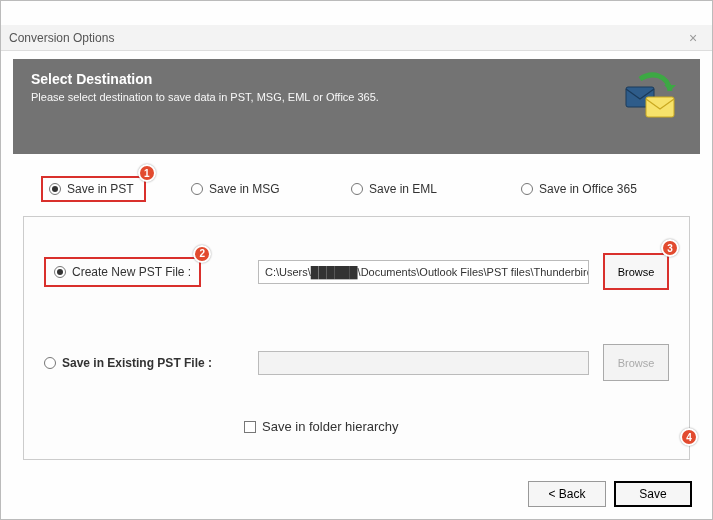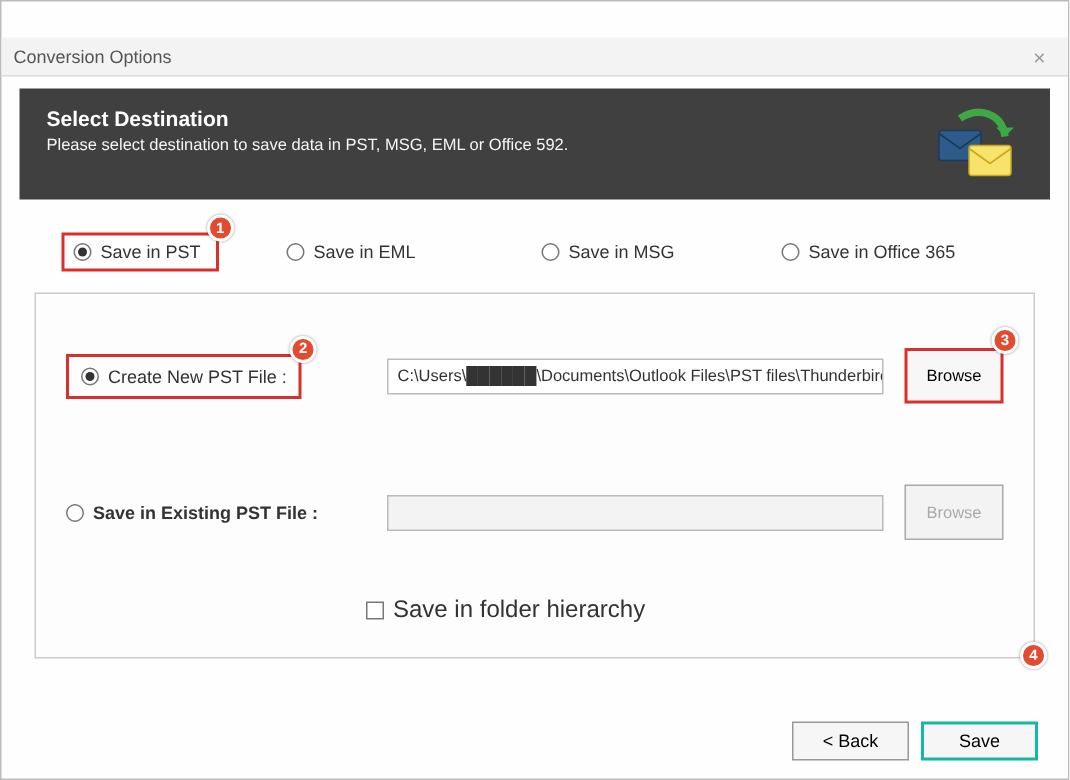--- a/index.html
+++ b/index.html
@@ -1,87 +1,87 @@
 <!DOCTYPE html>
 <html><head>
 <meta charset="utf-8">
 <style>
   * { box-sizing: border-box; font-family: "Segoe UI", Tahoma, sans-serif; }
   body { margin: 0; background: #fff; width: 713px; height: 520px; overflow: hidden; }
   .window { width: 713px; height: 520px; border: 1px solid #bbb; position: relative; background: #fefefe; }
   .titlebar { height: 26px; background: #f3f3f3; border-bottom: 1px solid #ddd; display: flex; align-items: center; padding: 0 8px; font-size: 12px; color: #555; margin-top: 24px; }
   .titlebar .title { flex: 1; }
   .titlebar .close { width: 22px; text-align: center; color: #999; cursor: pointer; font-size: 14px; }
-  .banner { margin: 8px 12px 12px 12px; background: #404040; color: #fff; height: 74px; padding: 12px 18px; position: relative; }
+  .banner { margin: 8px 12px 12px 12px; background: #737373; color: #fff; height: 95px; padding: 12px 18px; position: relative; }
   .banner .heading { font-size: 14px; font-weight: 600; margin-bottom: 4px; }
   .banner .sub { font-size: 11px; opacity: 0.95; }
   .banner-icon { position: absolute; right: 20px; top: 10px; width: 58px; height: 54px; }
   .radio-row { display: flex; align-items: center; padding: 10px 40px 14px 40px; gap: 0; }
   .radio-row .opt { display: inline-flex; align-items: center; font-size: 12px; color: #333; }
   .opt-1 { width: 150px; }
   .opt-2 { width: 160px; }
   .opt-3 { width: 170px; }
   .opt-4 { }
   .radio { width: 12px; height: 12px; border: 1px solid #777; border-radius: 50%; display: inline-flex; align-items: center; justify-content: center; margin-right: 6px; background: #fff; }
   .radio.checked::after { content: ""; width: 6px; height: 6px; background: #333; border-radius: 50%; }
   .highlight-box { border: 2px solid #d9302c; padding: 4px 10px 4px 6px; display: inline-flex; align-items: center; position: relative; }
   .callout { position: absolute; width: 18px; height: 18px; border-radius: 50%; background: #e24b2f; border: 2px solid #fff; box-shadow: 0 0 2px rgba(0,0,0,0.4); color: #fff; font-size: 10px; font-weight: bold; display: flex; align-items: center; justify-content: center; }
   .panel { margin: 0 22px; border: 1px solid #ccc; height: 244px; background: #fdfdfd; position: relative; padding-top: 30px; }
   .row { display: flex; align-items: center; padding: 6px 20px; }
   .row-label { width: 170px; display: flex; align-items: center; font-size: 12px; color: #333; }
   .txt { flex: 1; height: 24px; border: 1px solid #bbb; background: #fff; font-size: 11px; padding: 0 6px; line-height: 22px; color: #333; overflow: hidden; white-space: nowrap; }
   .txt.disabled { background: #f3f3f3; color: #aaa; }
   .btn-sm { width: 66px; height: 37px; border: 1px solid #aaa; background: #f7f7f7; font-size: 11px; margin-left: 14px; display: flex; align-items: center; justify-content: center; cursor: pointer; }
   .btn-sm.disabled { color: #aaa; background: #f3f3f3; cursor: default; }
-  .checkbox-row { display: flex; align-items: center; justify-content: flex-start; padding-left: 220px; margin-top: 32px; font-size: 16px; color: #333; }
+  .checkbox-row { display: flex; align-items: center; justify-content: flex-start; padding-left: 220px; margin-top: 32px; font-size: 13px; color: #333; }
   .cb { width: 12px; height: 12px; border: 1px solid #777; margin-right: 6px; background: #fff; }
   .footer { position: absolute; bottom: 12px; right: 20px; display: flex; gap: 8px; }
   .btn { width: 78px; height: 26px; border: 1px solid #999; background: #f6f6f6; font-size: 12px; display: flex; align-items: center; justify-content: center; cursor: pointer; margin-top: 39px; }
   .save-wrap { position: relative; }
   svg { display: block; }
 </style>
 </head>
 <body>
 <div class="window">
 
   <div class="titlebar">
     <span class="title">Conversion Options</span>
     <span class="close">×</span>
   </div>
 
   <div class="banner">
     <div class="heading">Select Destination</div>
-    <div class="sub">Please select destination to save data in PST, MSG, EML or Office 592.</div>
+    <div class="sub">Please select destination to save data in PST, MSG, EML or Office 365.</div>
     <div class="banner-icon">
       <svg viewBox="0 0 58 54">
         <rect x="4" y="18" width="28" height="20" rx="2" fill="#2e5c8a" stroke="#1a3a5a"></rect>
         <path d="M4 20 L18 30 L32 20" stroke="#1a3a5a" fill="none" stroke-width="1.2"></path>
         <rect x="24" y="28" width="28" height="20" rx="2" fill="#f7e26b" stroke="#c9a820"></rect>
         <path d="M24 30 L38 40 L52 30" stroke="#c9a820" fill="none" stroke-width="1.2"></path>
         <path d="M18 10 C 30 2, 46 6, 48 22" stroke="#3da844" stroke-width="5" fill="none"></path>
         <path d="M48 22 L42 16 L54 16 Z" fill="#3da844"></path>
       </svg>
     </div>
   </div>
 
   <div class="radio-row">
     <div class="opt opt-1">
       <span class="highlight-box" style="position:relative;">
         <span class="radio checked"></span>
         <span>Save in PST</span>
         <span class="callout" style="top:-14px; right:-12px;">1</span>
       </span>
     </div>
+    <div class="opt opt-2">
+      <span class="radio"></span>
+      <span>Save in MSG</span>
+    </div>
     <div class="opt opt-3">
       <span class="radio"></span>
       <span>Save in EML</span>
-    </div>
-    <div class="opt opt-2">
-      <span class="radio"></span>
-      <span>Save in MSG</span>
     </div>
     <div class="opt opt-4">
       <span class="radio"></span>
       <span>Save in Office 365</span>
     </div>
   </div>
 
   <div class="panel">
 
     <div class="row" style="margin-bottom:6px;">
@@ -113,18 +113,18 @@
 
     <div class="checkbox-row">
       <span class="cb"></span>
       <span>Save in folder hierarchy</span>
     </div>
   </div>
 
   <div class="footer">
     <div class="btn">&lt; Back</div>
     <div class="save-wrap">
-      <div class="btn" style="border:2px solid #14b8a6;">Save</div>
+      <div class="btn" style="border:2px solid #000000;">Save</div>
       <span class="callout" style="top:-14px; right:-6px;">4</span>
     </div>
   </div>
 
 </div>
 
 </body></html>

